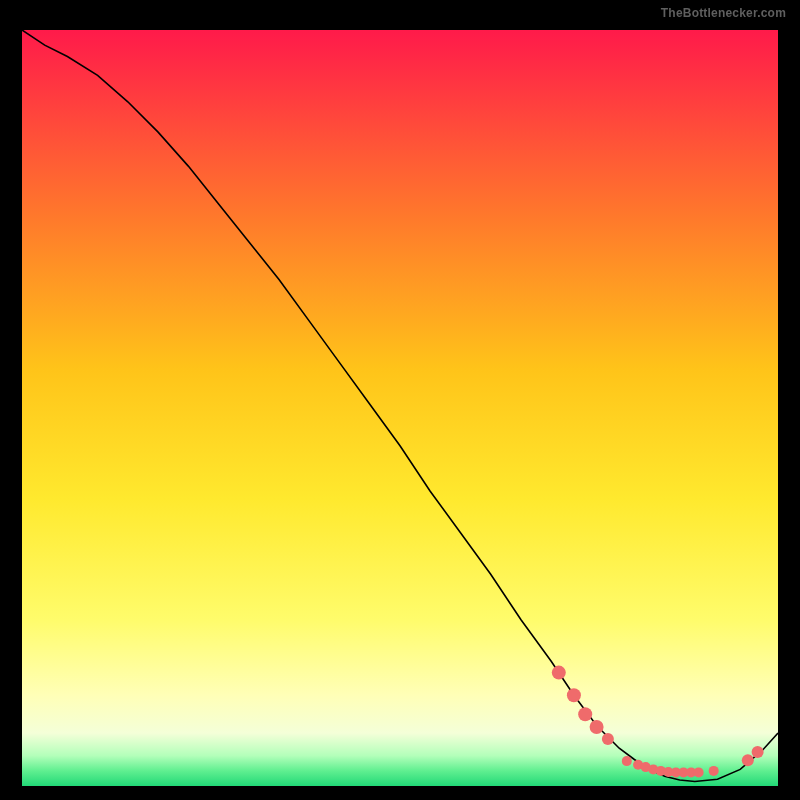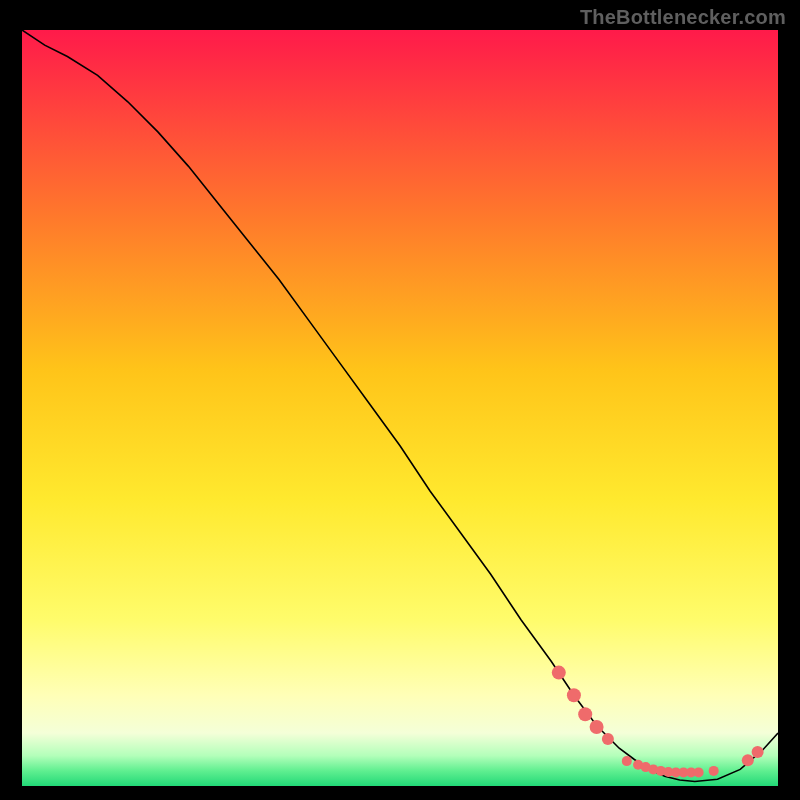--- a/index.html
+++ b/index.html
@@ -15,21 +15,21 @@
     width: 800px;
     height: 800px;
     background: #000;
     position: relative;
   }
   .attribution {
     position: absolute;
     top: 6px;
     right: 14px;
     color: #5f5f5f;
-    font-size: 20px;
+    font-size: 12px;
     font-weight: bold;
     letter-spacing: 0.2px;
     text-align: right;
   }
   .plot {
     position: absolute;
     left: 22px;
     top: 30px;
     width: 756px;
     height: 756px;

